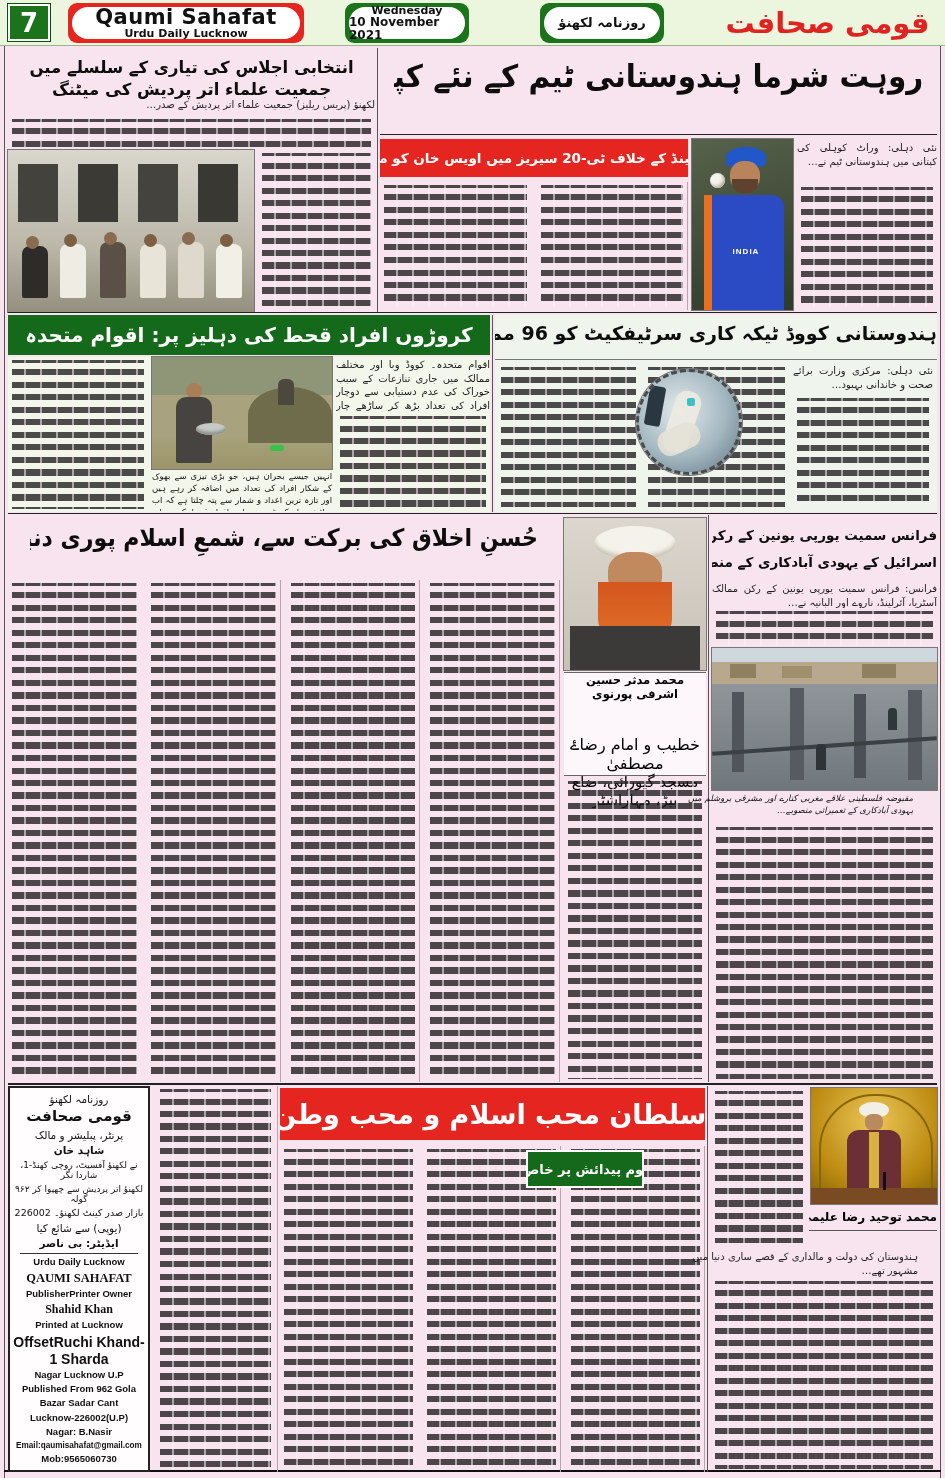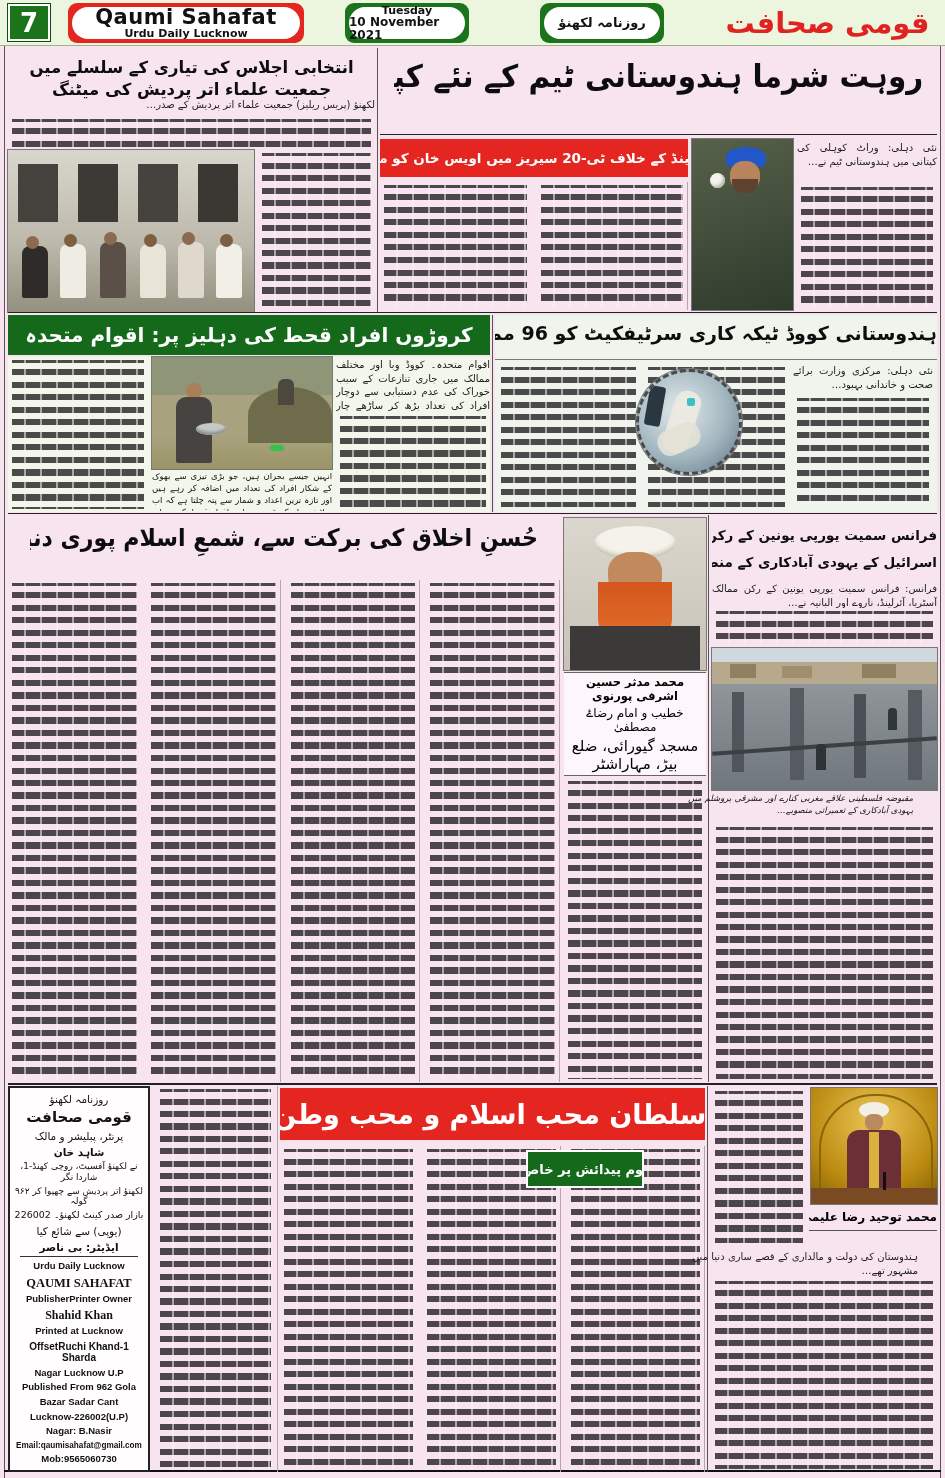--- a/index.html
+++ b/index.html
@@ -65,21 +65,21 @@
   <div id="header" class="abs">
     <div id="pgnum" class="abs">7</div>
     <div id="masthead" class="abs pillbox">
       <div class="pill">
         <span class="t1">Qaumi Sahafat</span>
         <span class="t2">Urdu Daily Lucknow</span>
       </div>
     </div>
     <div id="datebox" class="abs pillbox">
       <div class="pill">
-        <span class="t1">Tuesday</span>
+        <span class="t1">Wednesday</span>
         <span class="t2">10 November 2021</span>
       </div>
     </div>
     <div id="urdubadge" class="abs pillbox">
       <div class="pill">
           <span class="t1 urdu">روزنامہ لکھنؤ</span>
         </div>
     </div>
     <div id="nameplate" class="abs urdu nowrap">قومی صحافت</div>
   </div>
@@ -117,20 +117,24 @@
   <div class="abs hline" style="left:380px;top:134px;width:557px;"></div>
   <div class="abs band urdu nowrap" style="left:380px;top:139px;width:308px;height:38px;background:#e52520;font-size:13.5px;">نیوزی لینڈ کے خلاف ٹی-20 سیریز میں اویس خان کو ملا موقع</div>
   <div class="abs cols" style="left:380px;top:182px;width:308px;height:128px;">
     <div class="col lines"></div>
     <div class="col lines"></div>
   </div>
   <div class="abs photo" style="left:692px;top:139px;width:101px;height:171px;background:linear-gradient(160deg,#57624b,#2e3a2b);">
     <div class="abs" style="left:34px;top:8px;width:40px;height:20px;background:#2257c9;border-radius:50% 50% 20% 20%;"></div>
     <div class="abs" style="left:38px;top:22px;width:30px;height:30px;background:#b9845c;border-radius:45%;"></div>
     <div class="abs" style="left:40px;top:40px;width:26px;height:14px;background:#5f4130;border-radius:0 0 10px 10px;"></div>
+    <div class="abs" style="left:12px;top:56px;width:80px;height:115px;background:#2a4bc4;border-radius:12px 12px 0 0;">
+      <div class="abs" style="left:0;top:0;width:8px;height:115px;background:#e8701f;"></div>
+      <div class="abs center" style="left:18px;top:52px;width:48px;color:#fff;font-size:8px;font-weight:700;letter-spacing:1px;font-family:'Liberation Sans',sans-serif;">INDIA</div>
+    </div>
     <div class="abs" style="left:18px;top:34px;width:15px;height:15px;background:#f4f2ec;border-radius:50%;box-shadow:inset -2px -2px 3px #b9b4a8;"></div>
   </div>
   <div class="abs urdu lead" style="left:797px;top:141px;width:140px;height:42px;overflow:hidden;">نئی دہلی: وراٹ کوہلی کی کپتانی میں ہندوستانی ٹیم نے…</div>
   <div class="abs lines" style="left:797px;top:184px;width:140px;height:126px;"></div>
 
   <div class="abs hline" style="left:8px;top:312px;width:929px;"></div>
 
   <div class="abs band urdu nowrap" style="left:8px;top:315px;width:482px;height:40px;background:#15691a;font-size:20px;">کروڑوں افراد قحط کی دہلیز پر: اقوام متحدہ</div>
   <div class="abs" style="left:8px;top:357px;width:482px;height:155px;background:#f3f6ea;"></div>
   <div class="abs lines" style="left:8px;top:357px;width:140px;height:155px;"></div>
@@ -166,21 +170,21 @@
 
   <div class="abs urdu hl center nowrap" style="left:8px;top:524px;width:552px;height:48px;font-size:24px;transform:scaleX(.92);transform-origin:center;">حُسنِ اخلاق کی برکت سے، شمعِ اسلام پوری دنیا میں روشن ہوئی</div>
   <div class="abs photo" style="left:564px;top:518px;width:142px;height:152px;background:linear-gradient(#dcd7ce,#c7c1b6);">
     <div class="abs" style="left:30px;top:8px;width:82px;height:34px;background:#f4f2ea;border-radius:50%;box-shadow:inset 0 -4px 4px #c9c4b6;"></div>
     <div class="abs" style="left:44px;top:34px;width:54px;height:44px;background:#c08a5e;border-radius:42%;"></div>
     <div class="abs" style="left:34px;top:64px;width:74px;height:62px;background:linear-gradient(#d4561e,#e0702a);border-radius:0 0 40% 40%;"></div>
     <div class="abs" style="left:6px;top:108px;width:130px;height:44px;background:#3c3a38;"></div>
   </div>
   <div class="abs" style="left:564px;top:672px;width:142px;height:102px;background:#fdf6fa;border-top:1px solid #666;border-bottom:1px solid #666;display:flex;flex-direction:column;justify-content:space-around;">
     <div class="urdu center" style="font-size:11.5px;font-weight:700;">محمد مدثر حسین اشرفی پورنوی</div>
-    <div class="urdu center" style="font-size:12px;">خطیب و امام رضاۓ مصطفیٰ</div>
+    <div class="urdu center" style="font-size:16px;margin-top:34px;">خطیب و امام رضاۓ مصطفیٰ</div>
     <div class="urdu center" style="font-size:15px;">مسجد گیورائی، ضلع بیڑ، مہاراشٹر</div>
   </div>
   <div class="abs lines" style="left:564px;top:778px;width:142px;height:304px;"></div>
   <div class="abs cols" style="left:8px;top:580px;width:552px;height:502px;">
     <div class="col lines"></div>
     <div class="col lines"></div>
     <div class="col lines"></div>
     <div class="col lines"></div>
   </div>
 
@@ -220,21 +224,21 @@
     <div class="impU urdu" style="font-size:9px;">لکھنؤ اتر پردیش سے چھپوا کر ۹۶۲ گولہ</div>
     <div class="impU urdu" style="font-size:9.5px;">بازار صدر کینٹ لکھنؤ۔ 226002</div>
     <div class="impU urdu">(یوپی) سے شائع کیا</div>
     <div class="impU urdu bold">ایڈیٹر: بی ناصر</div>
     <div class="impsep"></div>
     <div class="impE">Urdu Daily Lucknow</div>
     <div class="impE big">QAUMI SAHAFAT</div>
     <div class="impE">PublisherPrinter Owner</div>
     <div class="impE name">Shahid Khan</div>
     <div class="impE">Printed at Lucknow</div>
-    <div class="impE" style="font-size:10px;">OffsetRuchi Khand-1 Sharda</div>
+    <div class="impE" style="font-size:14px;">OffsetRuchi Khand-1 Sharda</div>
     <div class="impE">Nagar Lucknow U.P</div>
     <div class="impE">Published From 962 Gola</div>
     <div class="impE">Bazar Sadar Cant</div>
     <div class="impE">Lucknow-226002(U.P)</div>
     <div class="impE">Nagar: B.Nasir</div>
     <div class="impE" style="font-size:8.2px;">Email:qaumisahafat@gmail.com</div>
     <div class="impE">Mob:9565060730</div>
   </div>
 
   <div class="abs lines" style="left:156px;top:1086px;width:119px;height:386px;"></div>

